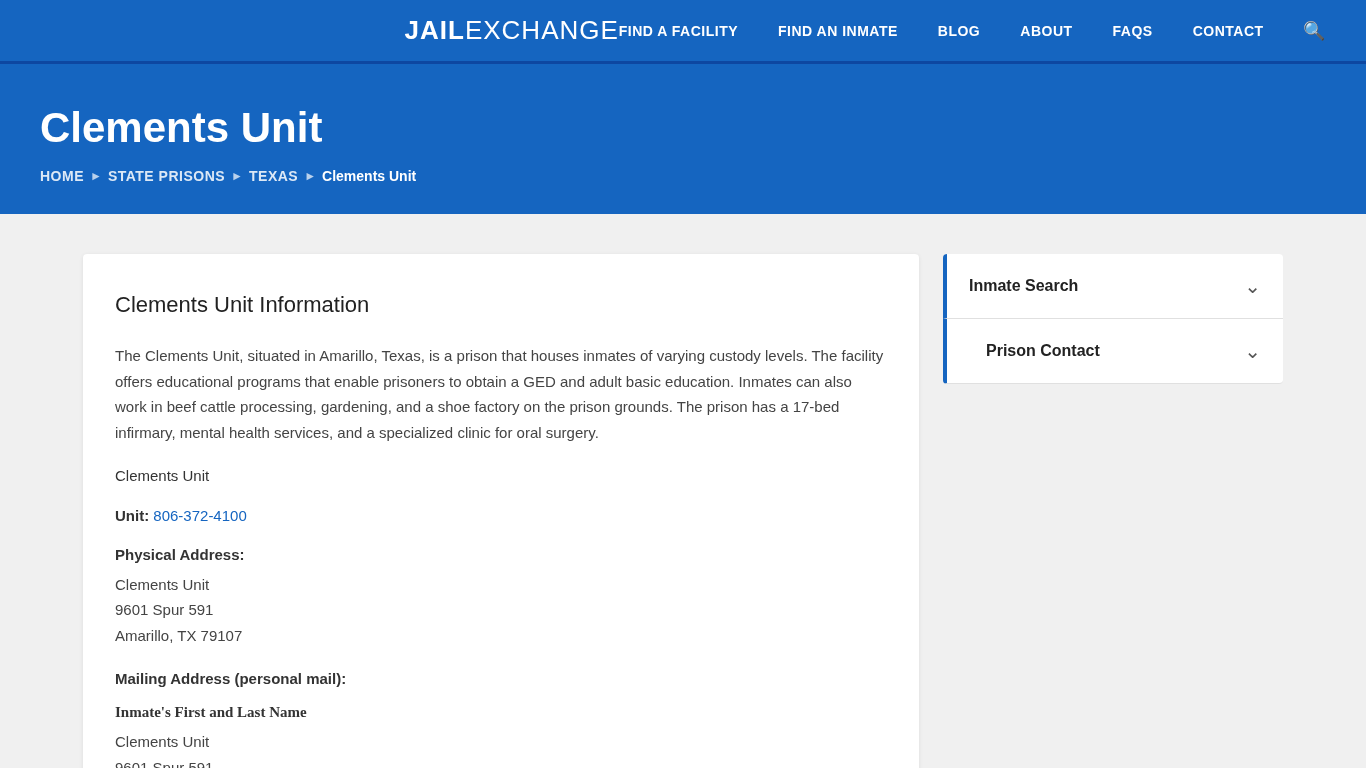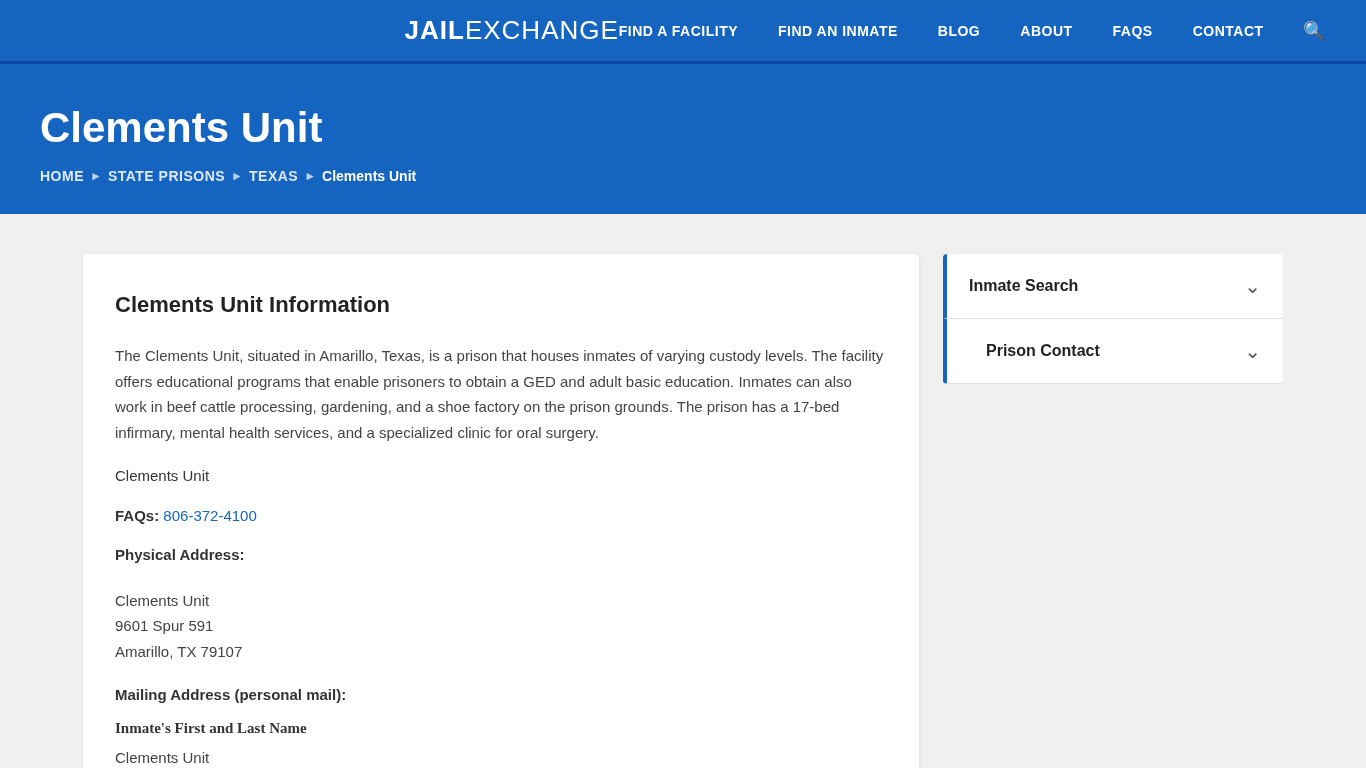--- a/index.html
+++ b/index.html
@@ -98,21 +98,21 @@
     .info-card {
       background: white;
       flex: 1;
       padding: 32px 32px;
       border-radius: 4px;
       box-shadow: 0 1px 4px rgba(0,0,0,0.08);
       line-height: 1.7;
     }
     .info-card h2 {
       font-size: 22px;
-      font-weight: 700;
+      font-weight: 400;
       margin-bottom: 20px;
       color: #222;
     }
     .info-card p {
       color: #444;
       margin-bottom: 18px;
       font-size: 15px;
     }
     .info-card .facility-name {
       color: #333;
@@ -129,21 +129,21 @@
       text-decoration: none;
       font-weight: 500;
     }
     .info-card .address-block {
       margin-bottom: 18px;
     }
     .info-card .address-block .label {
       font-weight: 700;
       color: #333;
       display: block;
-      margin-bottom: 20px;
+      margin-bottom: 4px;
     }
     .info-card .address-block .line {
       color: #444;
       display: block;
       font-size: 15px;
     }
     .info-card .mailing-label {
       font-weight: 700;
       color: #333;
       display: block;
@@ -229,21 +229,21 @@
   </nav>
 </section>
 
 <div class="main-content">
 
   <div class="info-card">
     <h2>Clements Unit Information</h2>
     <p>The Clements Unit, situated in Amarillo, Texas, is a prison that houses inmates of varying custody levels. The facility offers educational programs that enable prisoners to obtain a GED and adult basic education. Inmates can also work in beef cattle processing, gardening, and a shoe factory on the prison grounds. The prison has a 17-bed infirmary, mental health services, and a specialized clinic for oral surgery.</p>
     <p class="facility-name">Clements Unit</p>
     <p class="phone-line">
-      <strong>FAQs:</strong>
+      <strong>Unit:</strong>
       <a href="tel:8063354100" class="phone-link">806-372-4100</a>
     </p>
     <div class="address-block">
       <span class="label">Physical Address:</span>
       <span class="line">Clements Unit</span>
       <span class="line">9601 Spur 591</span>
       <span class="line">Amarillo, TX 79107</span>
     </div>
     <div class="address-block">
       <span class="mailing-label">Mailing Address (personal mail):</span>

